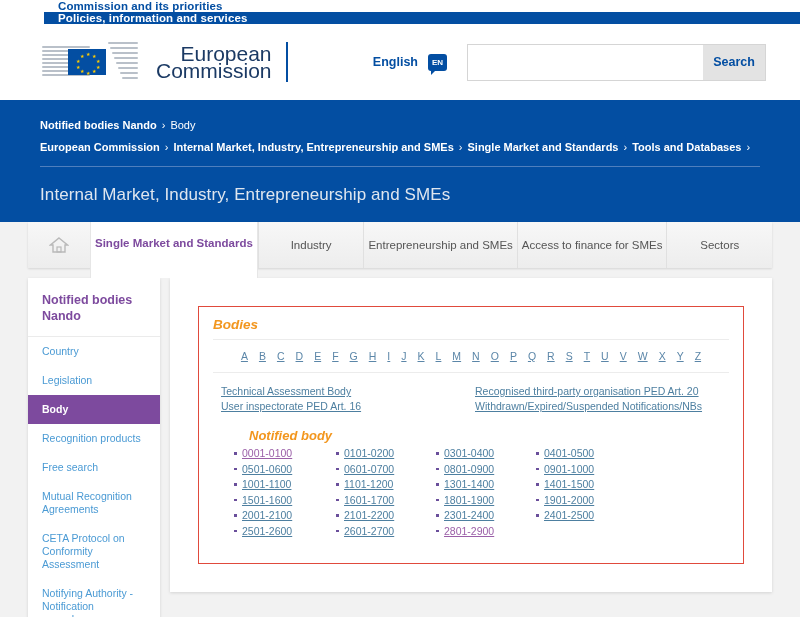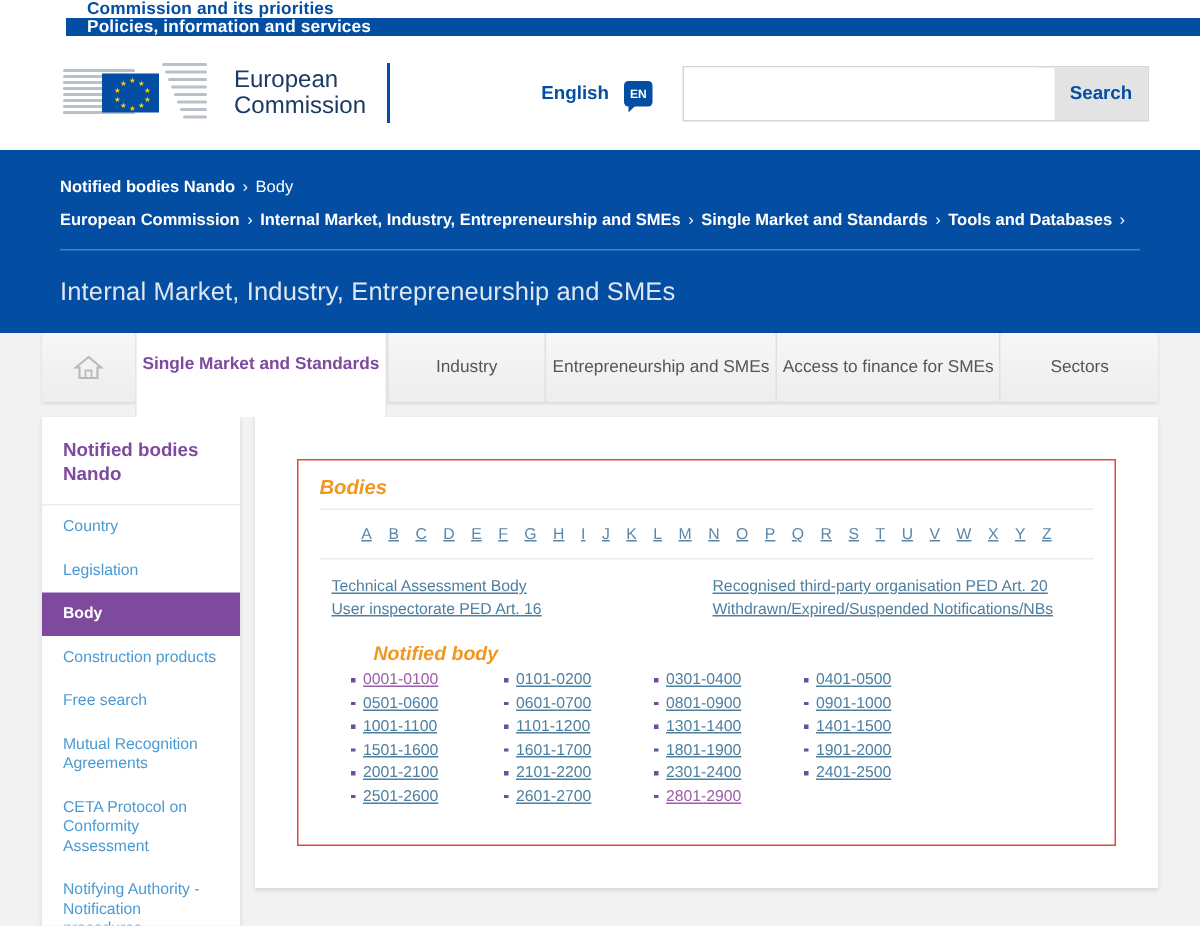--- a/index.html
+++ b/index.html
@@ -91,25 +91,26 @@
     position: relative; overflow: hidden; flex: none;
     margin-left: 2px;
   }
   .logo-curve .cv {
     position: absolute;
     height: 1.6px;
     background: #b9c0c9;
     border-radius: 2px;
   }
   .logo-text {
-    font-size: 16px;
+    font-size: 21px;
     line-height: 17px;
     color: #1b3a64;
     margin-left: 6px;
     white-space: nowrap;
+    text-align: right;
   }
   .logo-bar {
     width: 2px; height: 40px;
     background: #034ea2;
     margin-left: 14px;
   }
 
   .header-right {
     margin-left: auto;
     display: flex;
@@ -133,21 +134,20 @@
     position: absolute;
     left: 3px; bottom: -4px;
     width: 0; height: 0;
     border-left: 5px solid #034ea2;
     border-bottom: 5px solid transparent;
   }
   .searchbox {
     display: flex;
     margin-left: 10px;
     border: 1px solid #d5d5d5;
-    gap: 12px;
   }
   .searchbox input {
     width: 235px; height: 35px;
     border: none; outline: none;
     background: #fff;
     padding: 0 8px;
     font-family: inherit; font-size: 12px;
   }
   .search-btn {
     width: 62px; height: 35px;
@@ -427,21 +427,21 @@
   </div>
 </div>
 
 <div class="page">
 
   <div class="sidebar">
     <div class="sidebar-title">Notified bodies Nando</div>
     <div class="side-item">Country</div>
     <div class="side-item">Legislation</div>
     <div class="side-item active">Body</div>
-    <div class="side-item">Construction products</div>
+    <div class="side-item">Recognition products</div>
     <div class="side-item">Free search</div>
     <div class="side-item">Mutual Recognition Agreements</div>
     <div class="side-item">CETA Protocol on Conformity Assessment</div>
     <div class="side-item">Notifying Authority - Notification procedures</div>
 
   </div>
 
   <div class="content">
     <div class="redbox">
 

